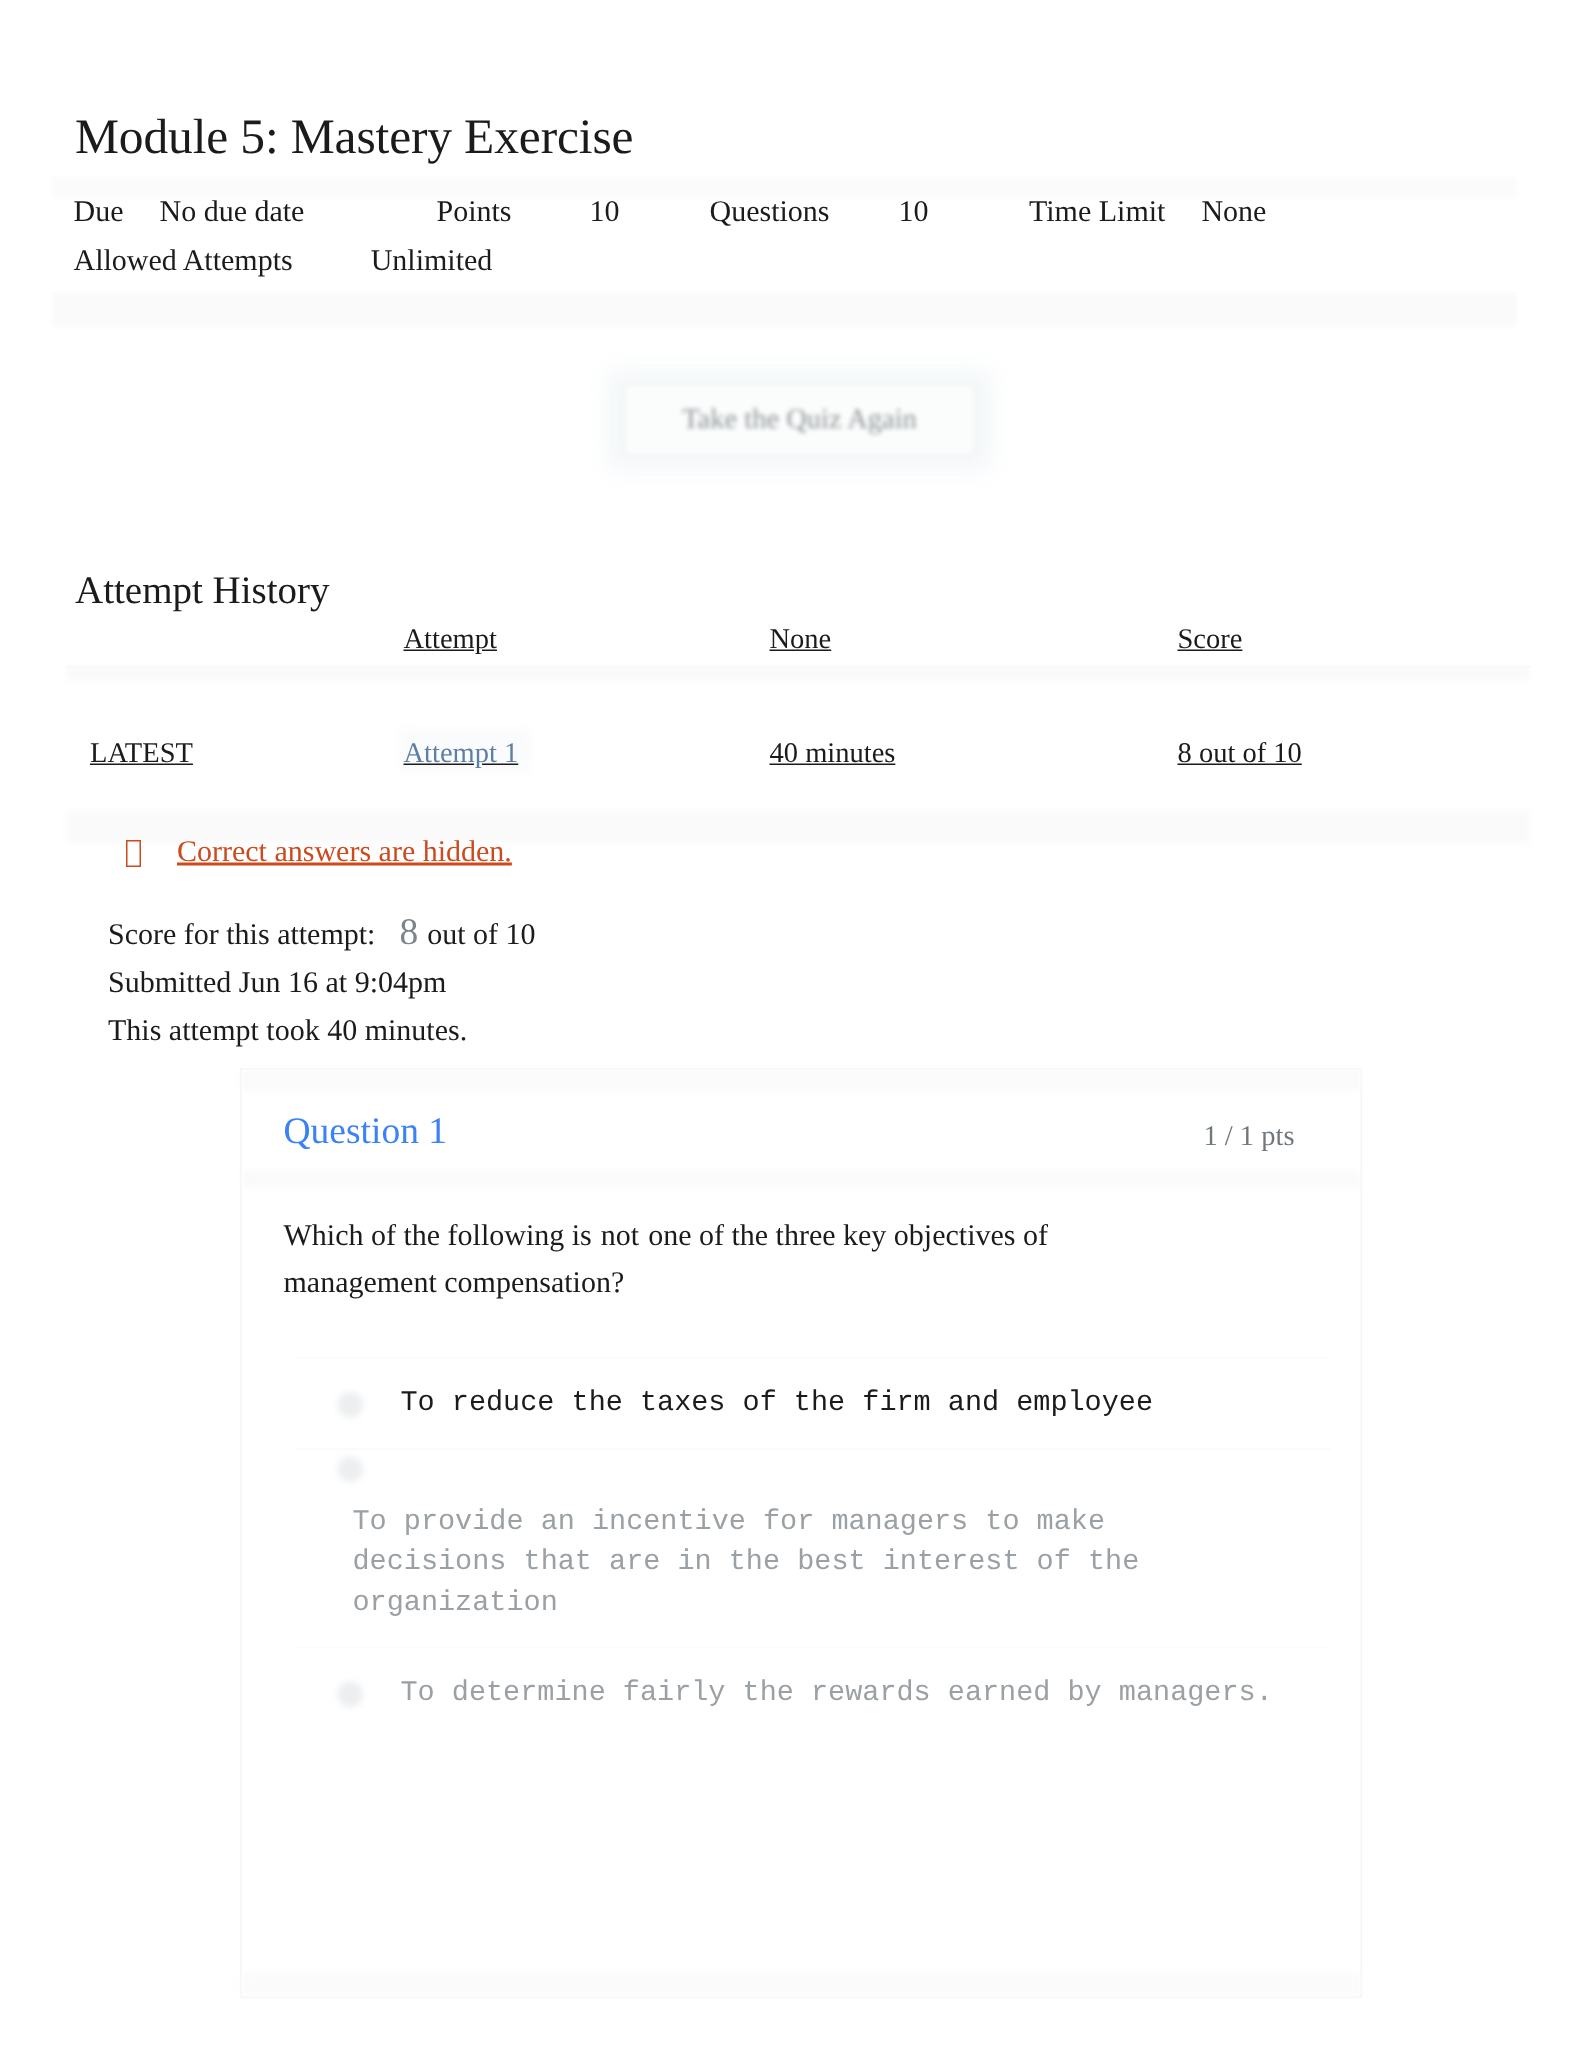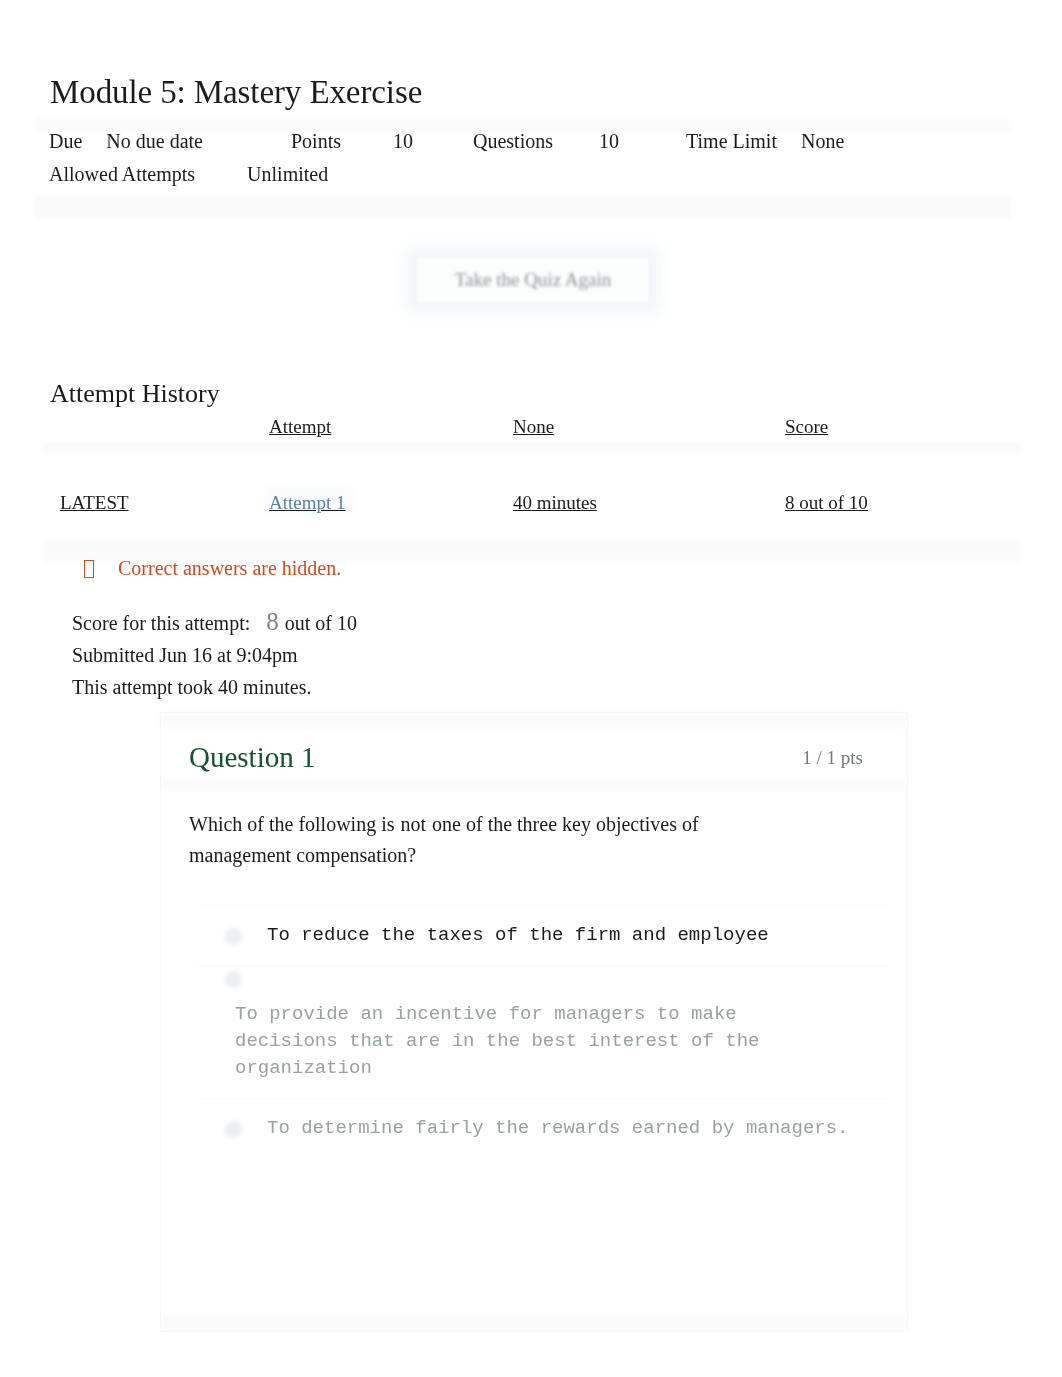--- a/index.html
+++ b/index.html
@@ -160,20 +160,21 @@
 
   
   .hidden-notice {
     position: absolute;
     left: 84px; top: 557px;
     display: flex;
     align-items: center;
     gap: 0px;
     color: #cc4b1e;
     font-size: 20px;
+    text-decoration: underline;
   }
   .tofu-icon {
     display: inline-block;
     width: 10px; height: 18px;
     border: 1.6px solid #cc4b1e;
     margin-right: 24px;
     vertical-align: middle;
   }
 
   
@@ -214,22 +215,22 @@
   .q-header-rule {
     position: absolute;
     left: 0; right: 0; bottom: 0;
     height: 10px;
     background: #fafafa;
     filter: blur(2.5px);
   }
   .q-name {
     position: absolute;
     left: 28px; top: 14px;
-    font-size: 29px;
-    color: #14532d;
+    font-size: 25px;
+    color: #3b82f6;
     text-align: right;
   }
   .q-pts {
     position: absolute;
     right: 44px; top: 20px;
     font-size: 19px;
     color: #70787d;
   }
 
   .q-body {

